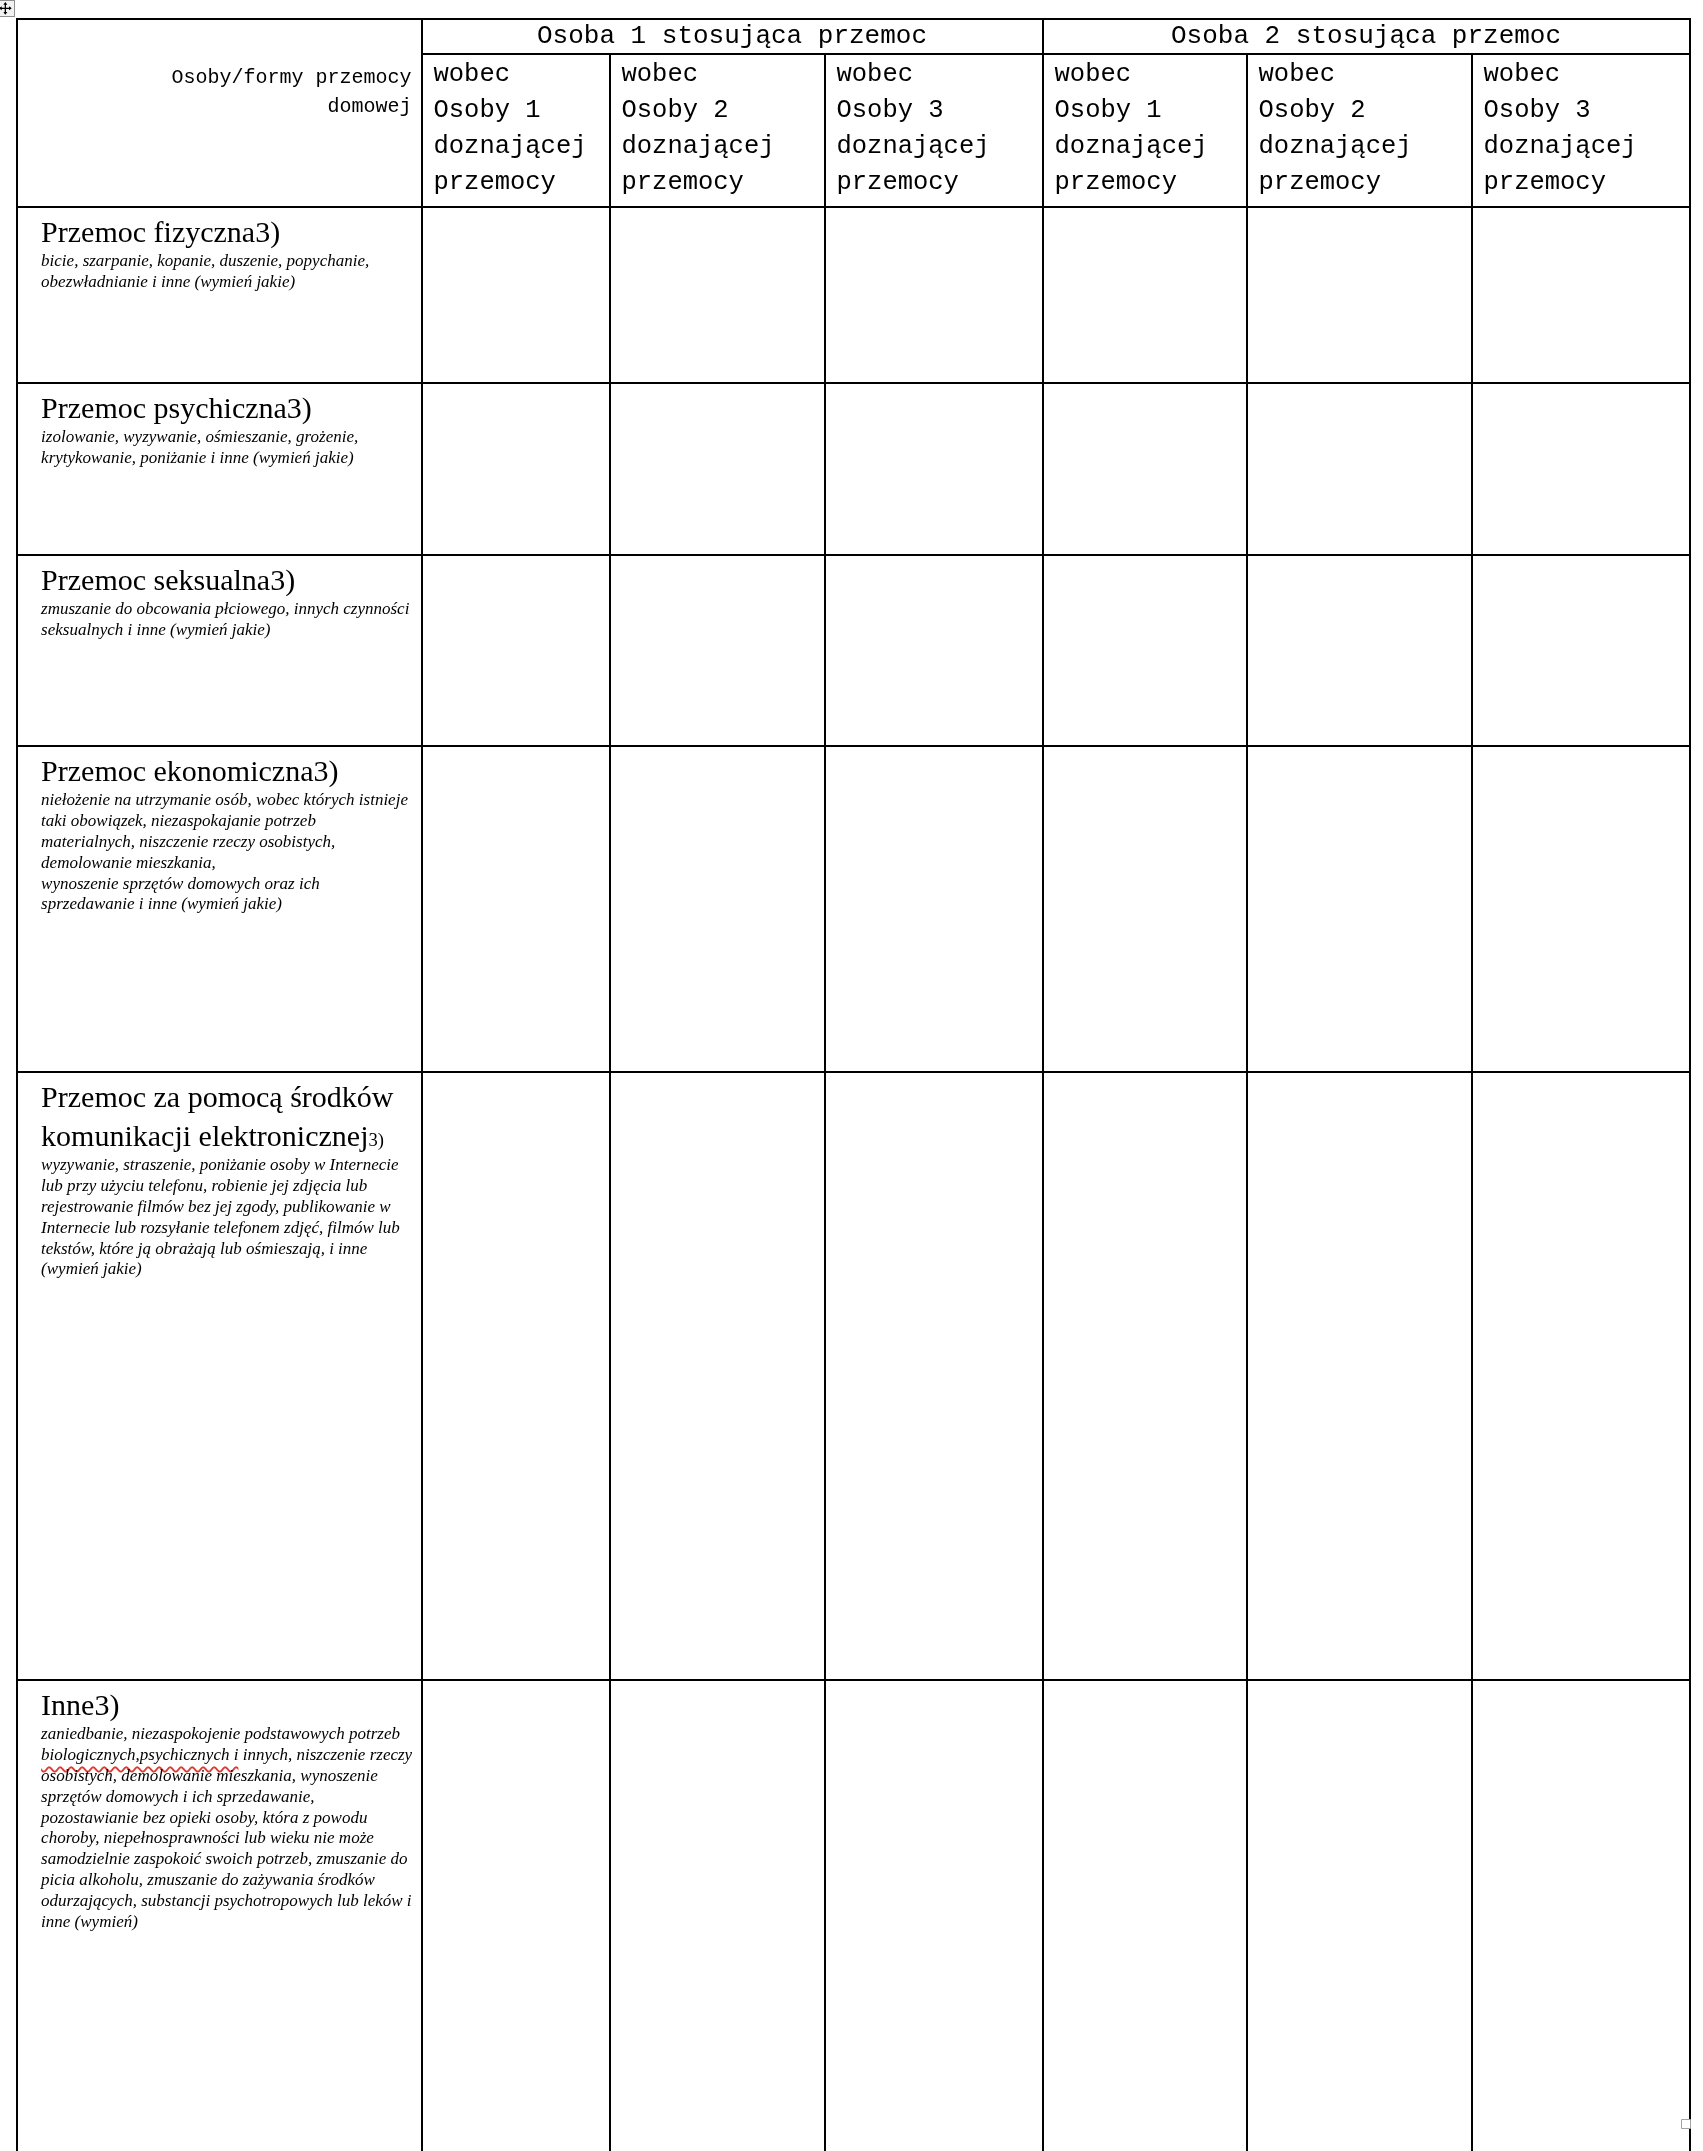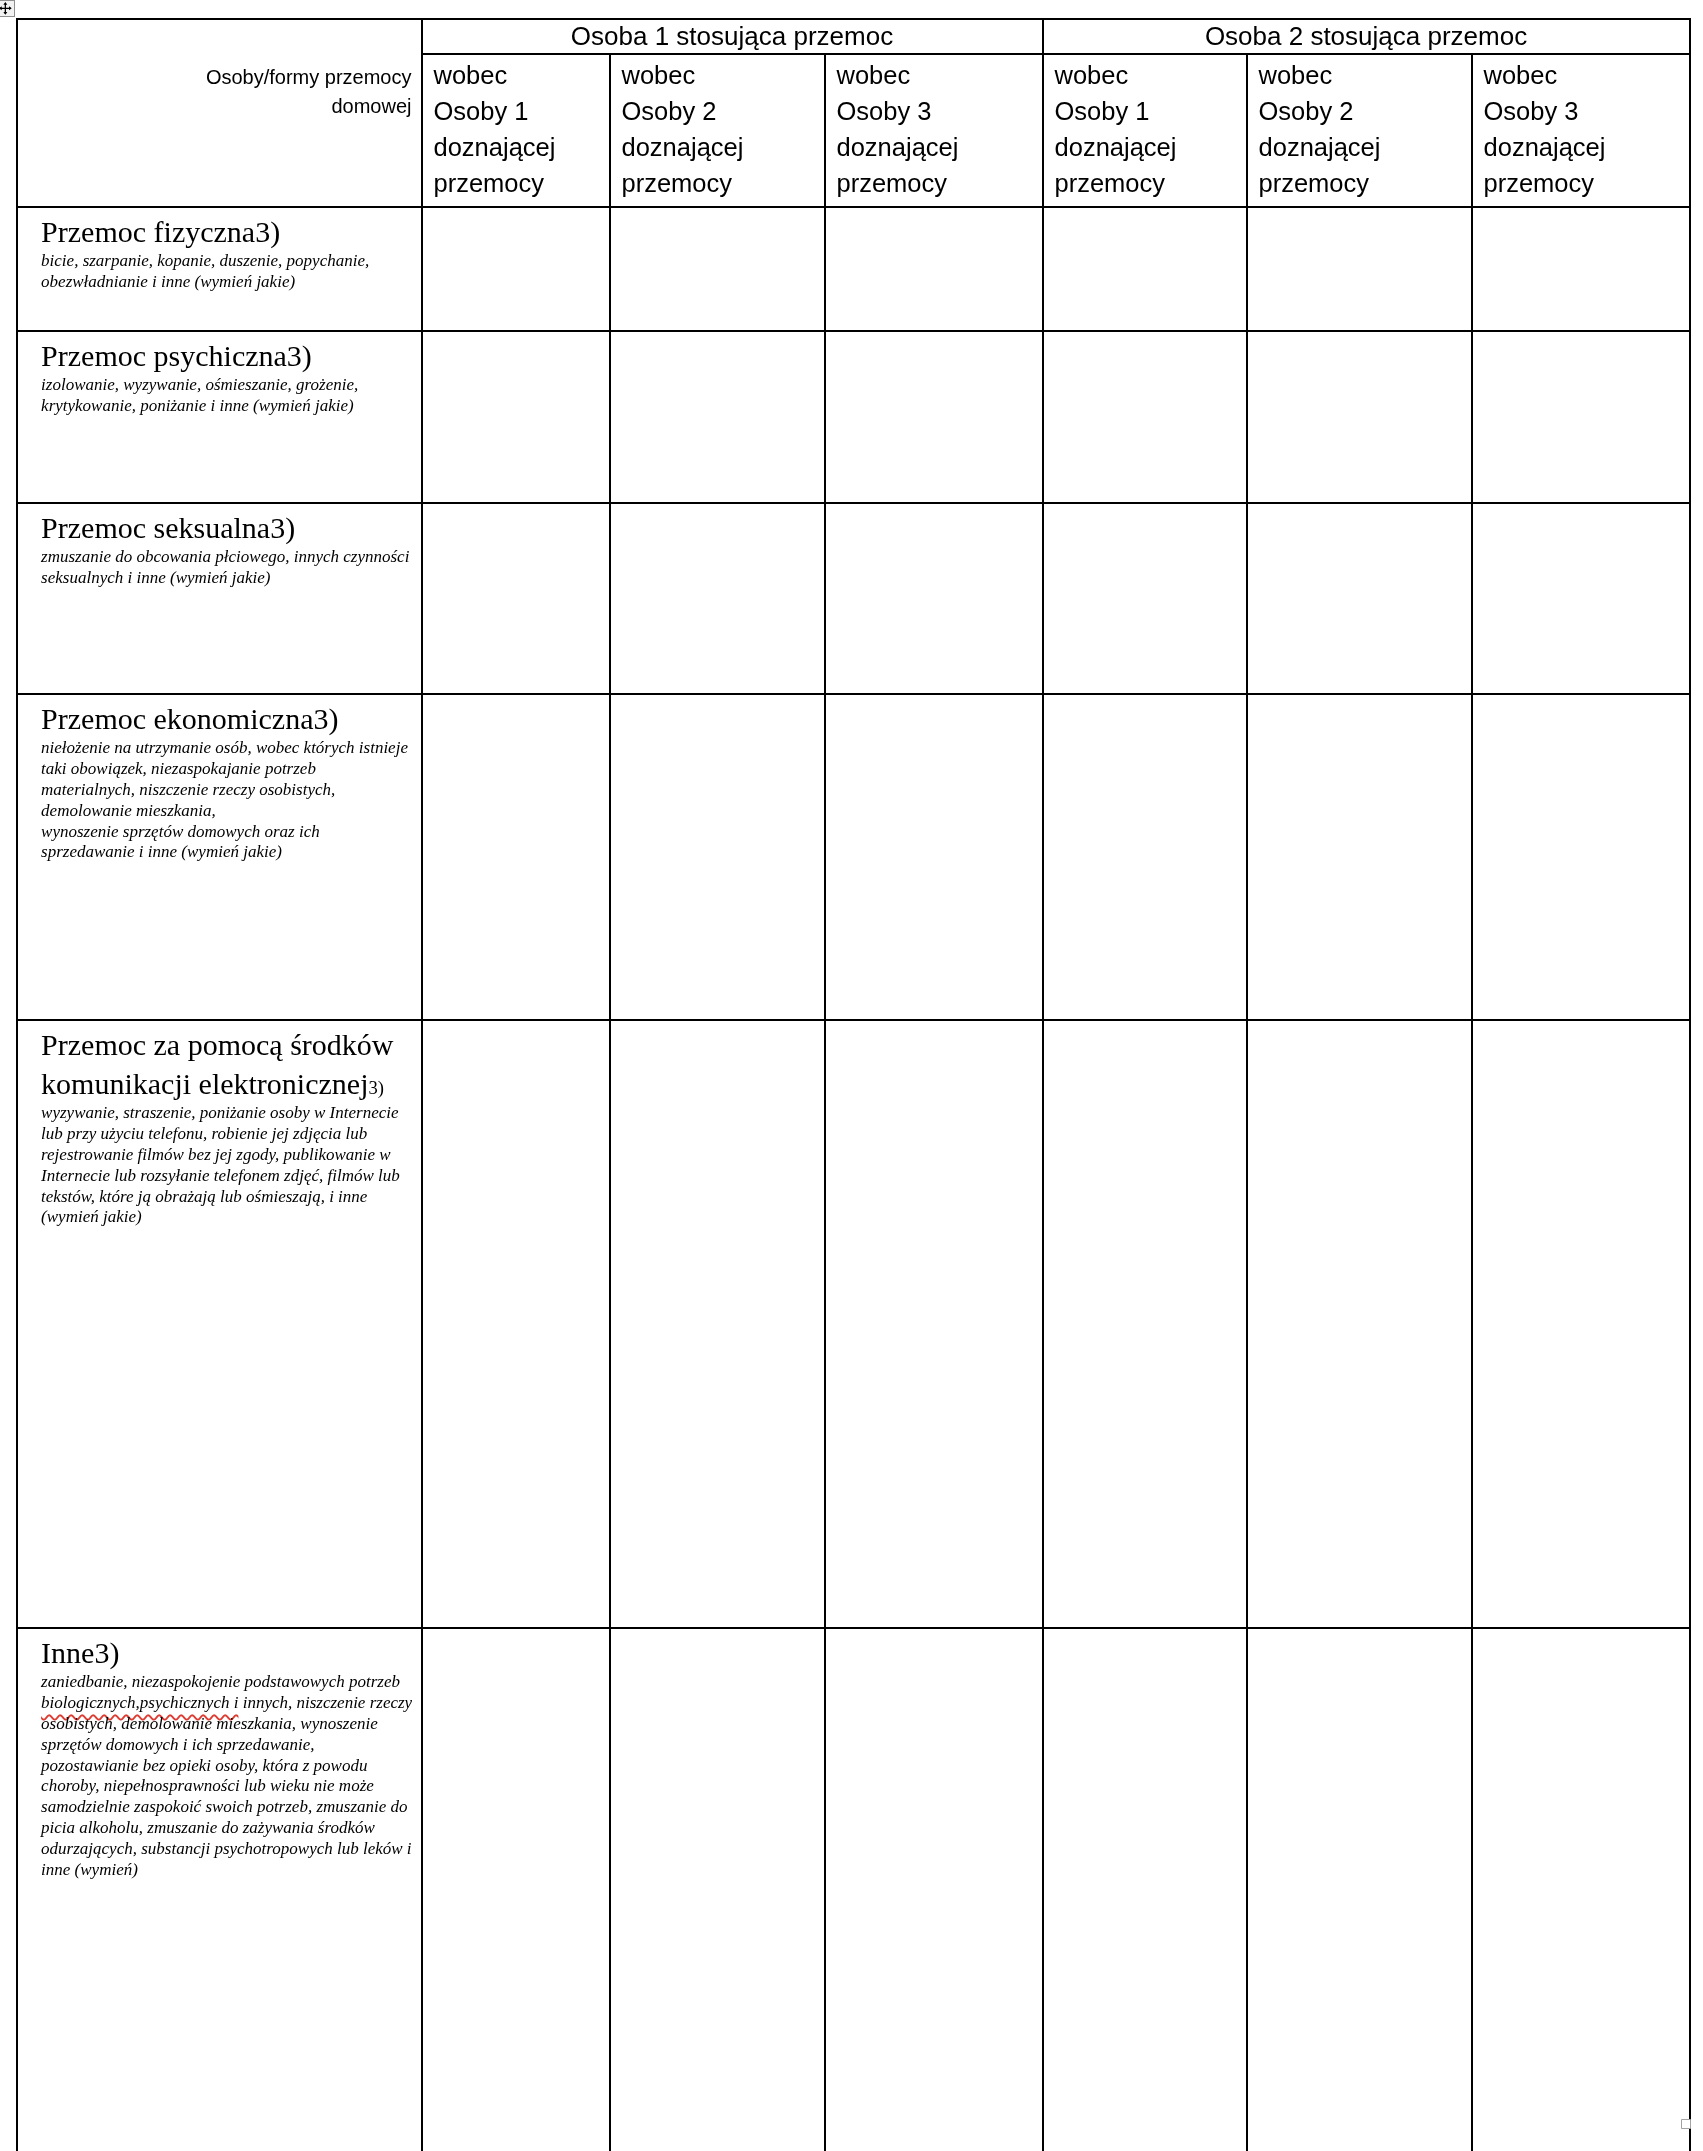--- a/index.html
+++ b/index.html
@@ -12,21 +12,21 @@
     position:absolute;left:15.5px;top:18px;width:1673px;
     border-collapse:collapse;table-layout:fixed;
   }
   .doc-table td,.doc-table th{
     border:2.7px solid #000;vertical-align:top;overflow:hidden;
   }
   
   col.c0{width:405px}col.c1{width:188px}col.c2{width:215px}
   col.c3{width:218px}col.c4{width:204px}col.c5{width:225px}col.c6{width:218px}
 
-  thead th{font-weight:normal;font-family:Liberation Sans, sans-serif;}
+  thead th{font-weight:normal;font-family:Liberation Mono, monospace;}
   th.corner{
     text-align:right;vertical-align:middle;font-size:20px;line-height:1.45;
     white-space:pre-line;padding:0 9px 42px 9px;
   }
   tr.group-row{height:35px;}
   th.group{
     text-align:center;font-size:26px;line-height:1.1;padding:1.8px 3.6px 1.8px 3.6px;
   }
   tr.sub-row{height:145px;}
   th.sub{
@@ -45,21 +45,21 @@
   .flagged{
     text-decoration-line:underline;
     text-decoration-style:wavy;
     text-decoration-color:#dd3c32;
     text-decoration-thickness:1.8px;
     text-underline-offset:6.4px;
     margin-top:41px;
   }
   td.data-cell{background:#ffffff;}
   
-  tbody tr:nth-child(1){height:124px;margin-top:36px;}
+  tbody tr:nth-child(1){height:176px;margin-top:36px;}
   tbody tr:nth-child(2){height:172px;border-radius:28px;}
   tbody tr:nth-child(3){height:191px;}
   tbody tr:nth-child(4){height:326px;}
   tbody tr:nth-child(5){height:608px;}
   tbody tr:nth-child(6){height:750px;}
 
   .move-handle{
     position:absolute;left:-3.6px;top:0;width:16.4px;height:14.5px;
     border:0.9px solid #8f8f8f;background:#f2f2f2;
     display:flex;align-items:center;justify-content:center;

